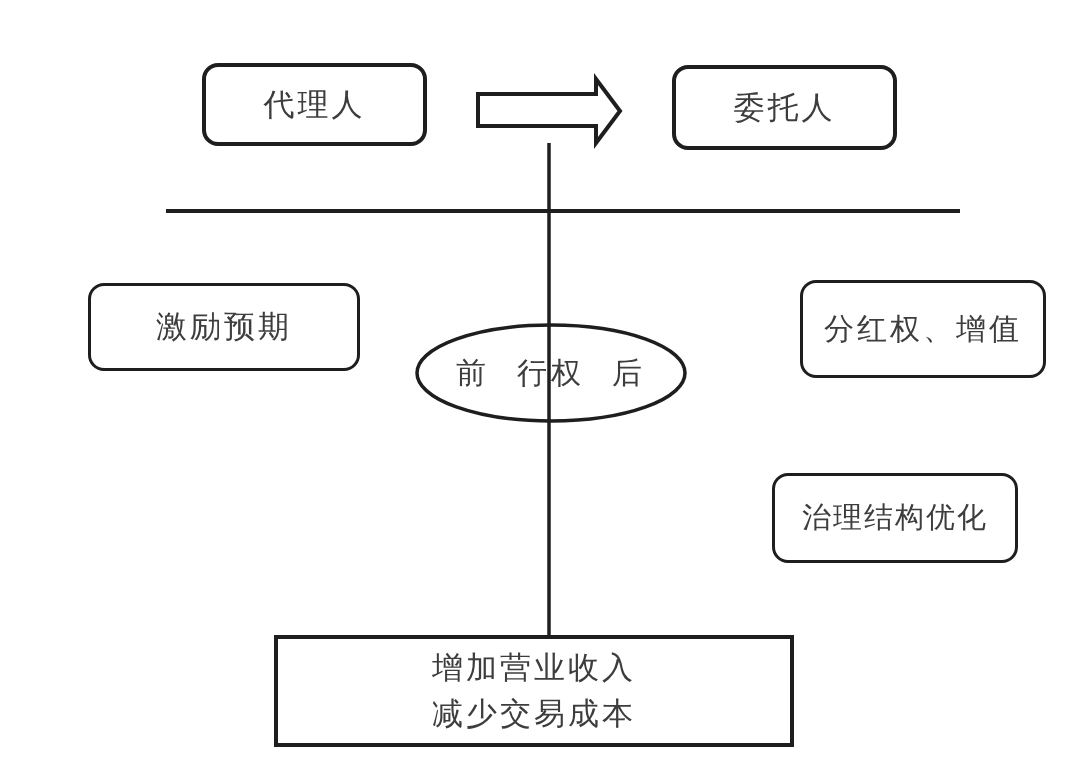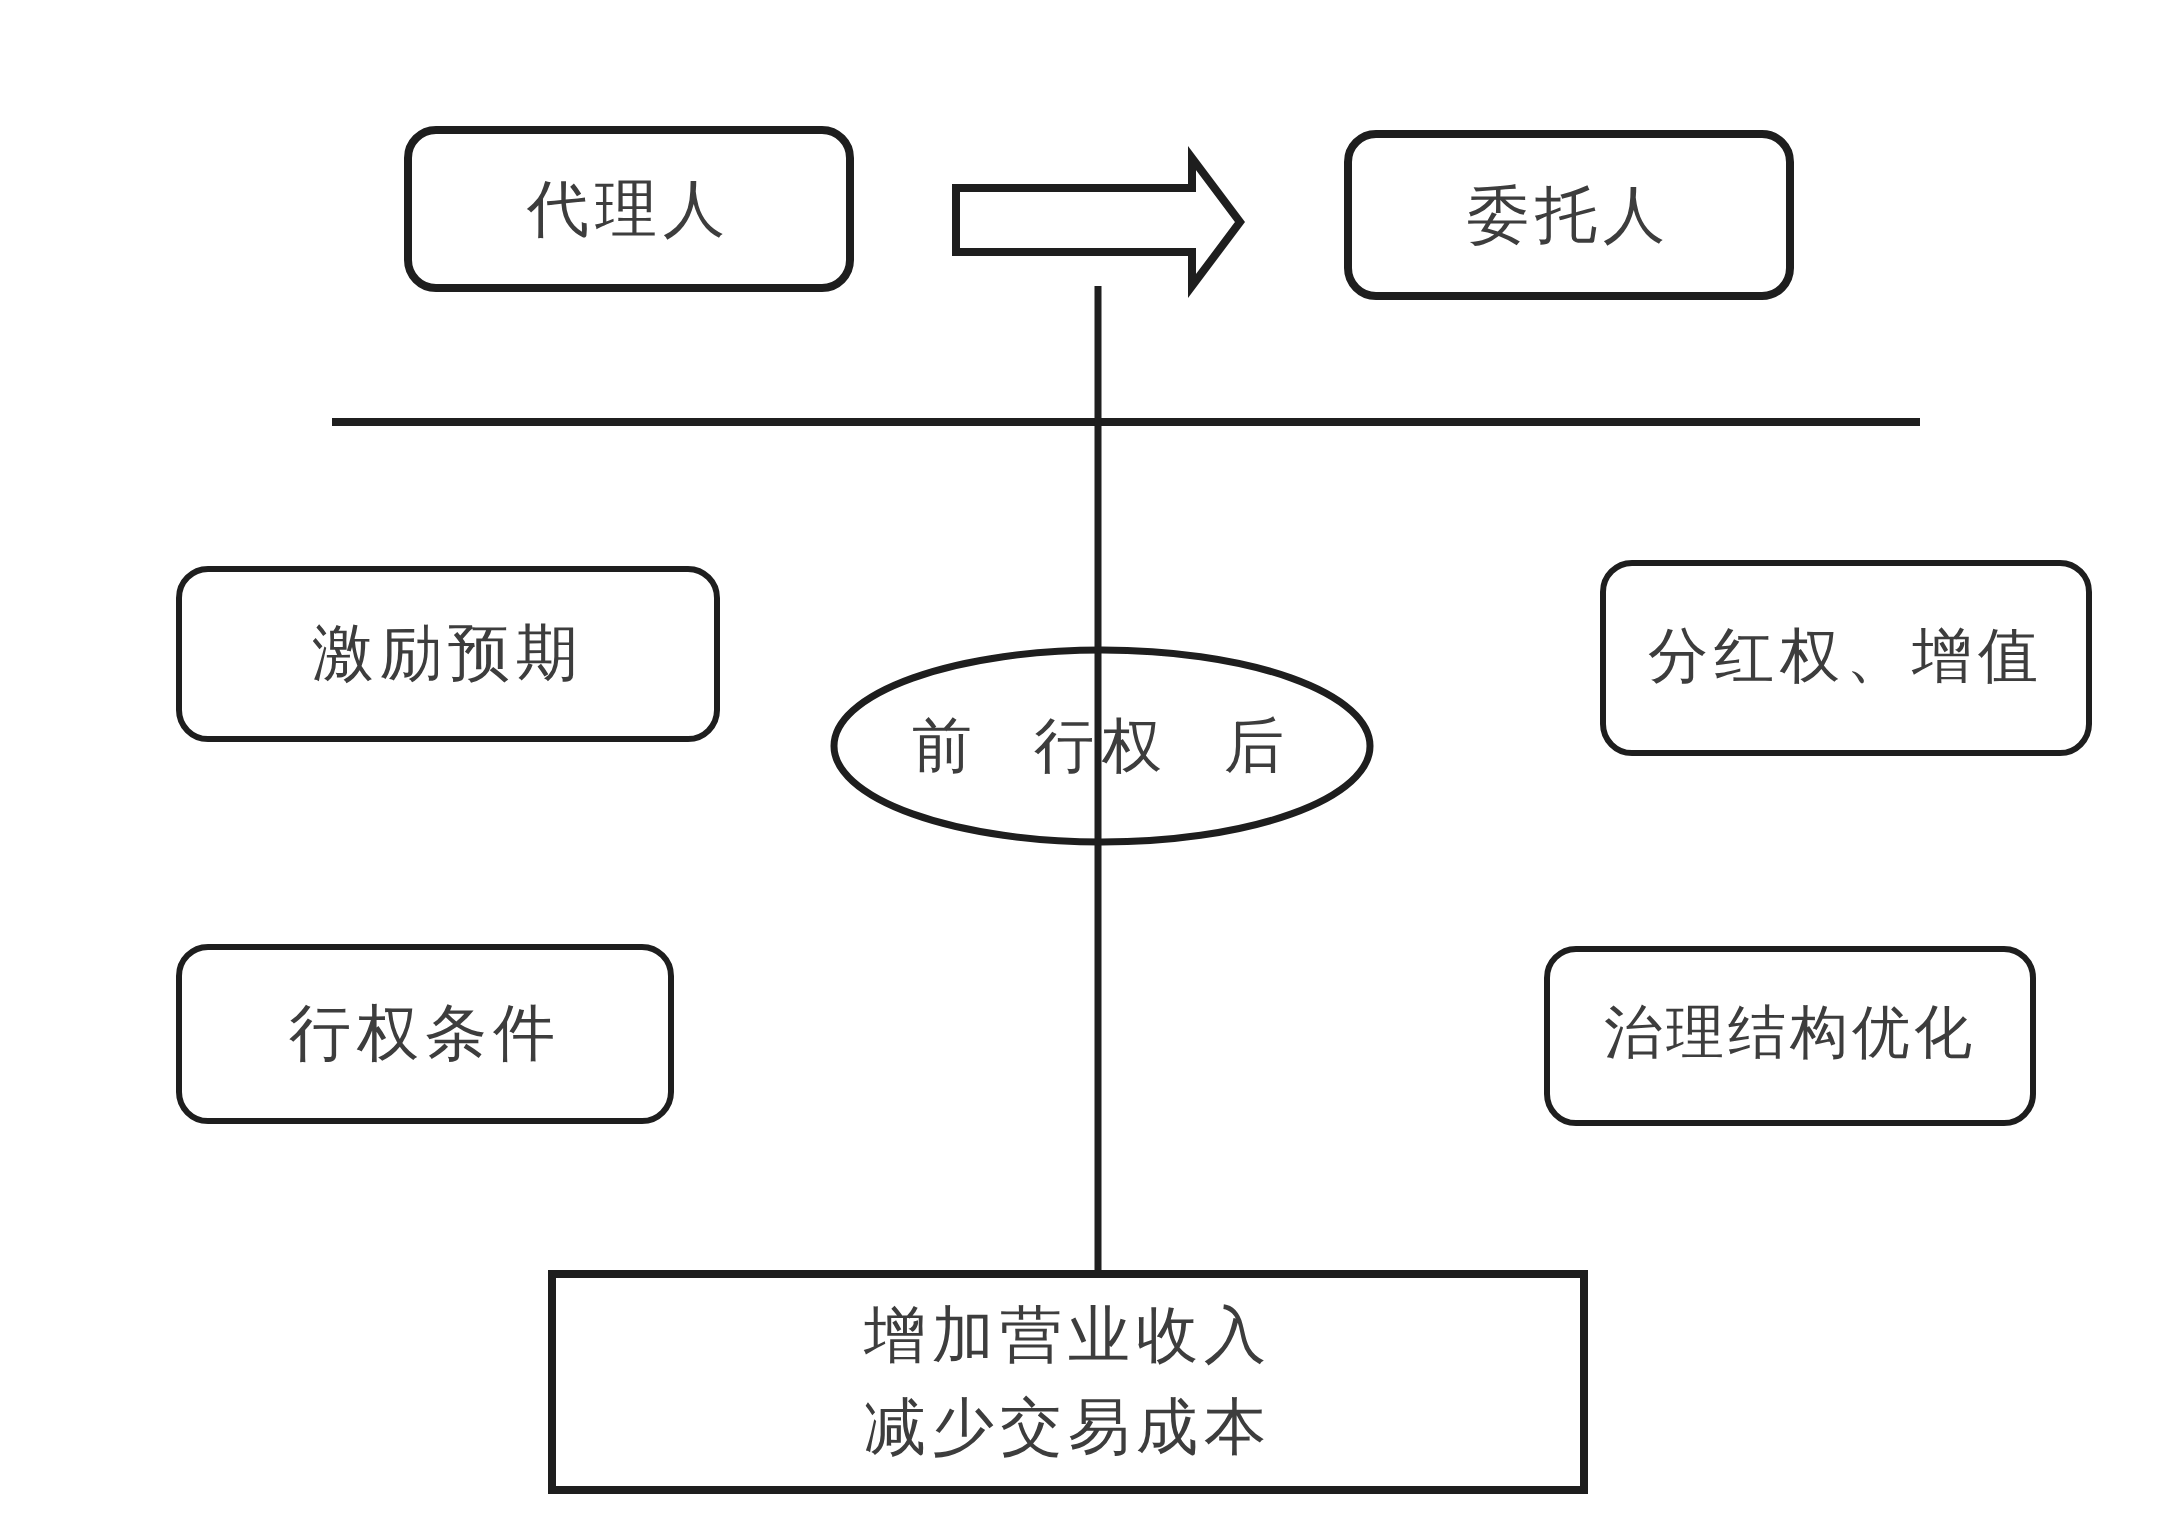--- a/index.html
+++ b/index.html
@@ -72,23 +72,20 @@
   </div>
 
   <div class="node thick" style="left:672px; top:65px; width:225px; height:85px;">
     <span>委托人</span>
   </div>
 
   <div class="node" style="left:88px; top:283px; width:272px; height:88px;">
     <span>激励预期</span>
   </div>
 
-  <div class="node" style="left:88px; top:472px; width:249px; height:90px;">
-    <span>行权条件</span>
-  </div>
 
   <div class="node" style="left:772px; top:280px; width:246px; height:98px; font-size:30px; line-height:1.45;margin-left:28px;">
     <span>分红权、增值</span>
   </div>
 
   <div class="node" style="left:772px; top:473px; width:246px; height:90px; font-size:29px; letter-spacing:2px;">
     <span>治理结构优化</span>
   </div>
 
   <div class="ellipse-label" style="left:417px; top:349px; width:268px; height:48px;">

